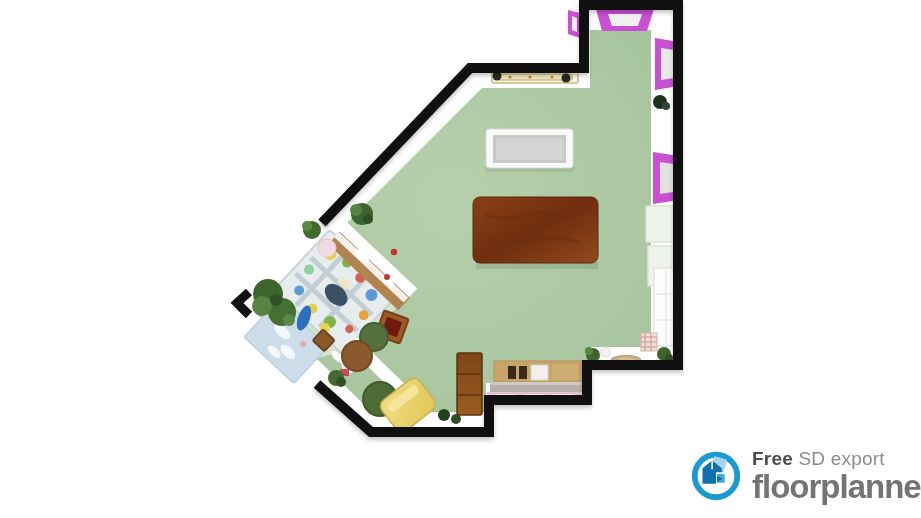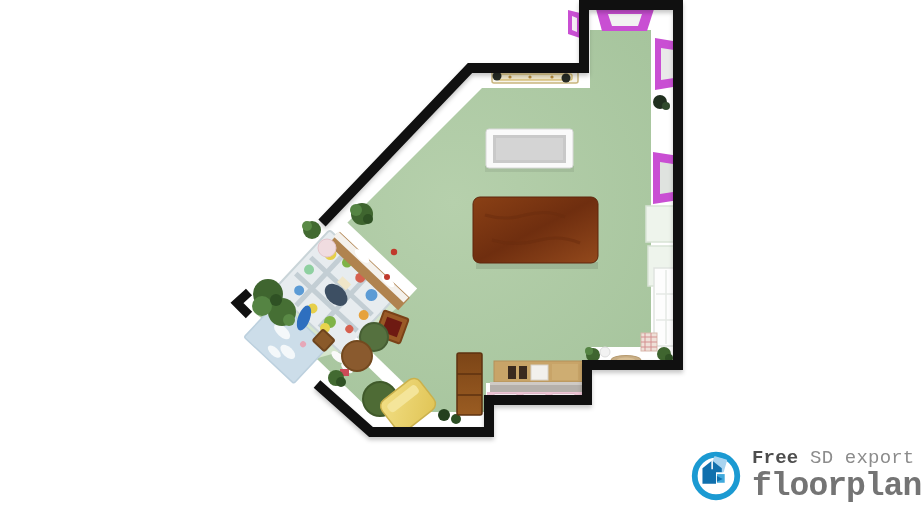--- a/index.html
+++ b/index.html
@@ -13,21 +13,21 @@
     --mat-pink:#ecc3d4;
     --logo-blue:#1b9ad2;
     --logo-blue-dark:#1070ad;
     --text-dark:#4d4d4d;
     --text-gray:#8c8c8c;
     --brand-gray:#747474;
   }
   html,body{margin:0;padding:0;background:#fff;}
   .stage{
     position:relative;width:921px;height:518px;background:#fff;overflow:hidden;
-    font-family:Liberation Mono, monospace;
+    font-family:Liberation Sans, sans-serif;
   }
   #plan{position:absolute;left:0;top:0;}
   .watermark{
     position:absolute;left:687px;top:447px;display:flex;align-items:center;gap:7px;
   }
   .wm-text{display:flex;flex-direction:column;line-height:1;}
   .wm-line1{font-size:19px;color:var(--text-gray);letter-spacing:.2px;}
   .wm-line1 .free{font-weight:bold;color:var(--text-dark);}
   .wm-line2{font-size:33px;font-weight:bold;color:var(--brand-gray);letter-spacing:-1px;margin-top:2px;}
   .walls{stroke:var(--wall-black);fill:none;stroke-linejoin:miter;stroke-linecap:butt;}

